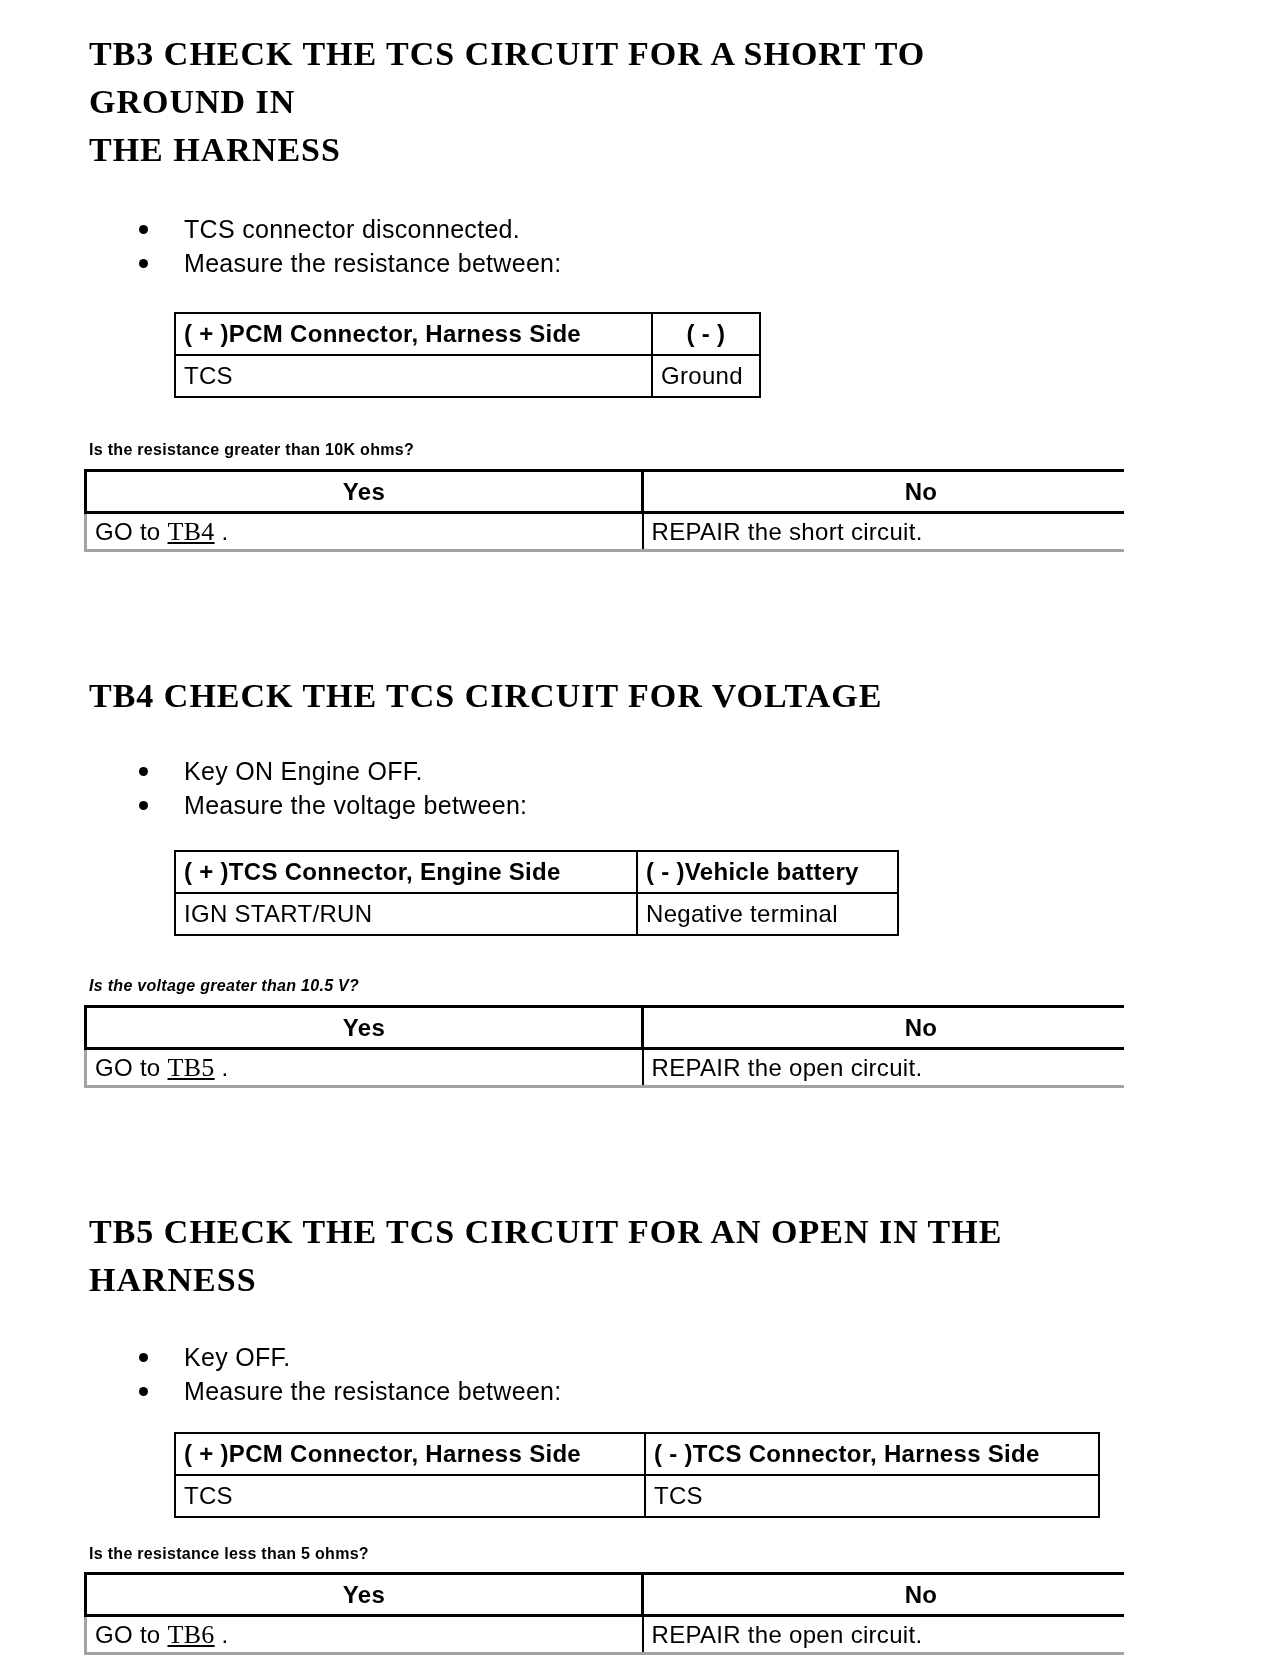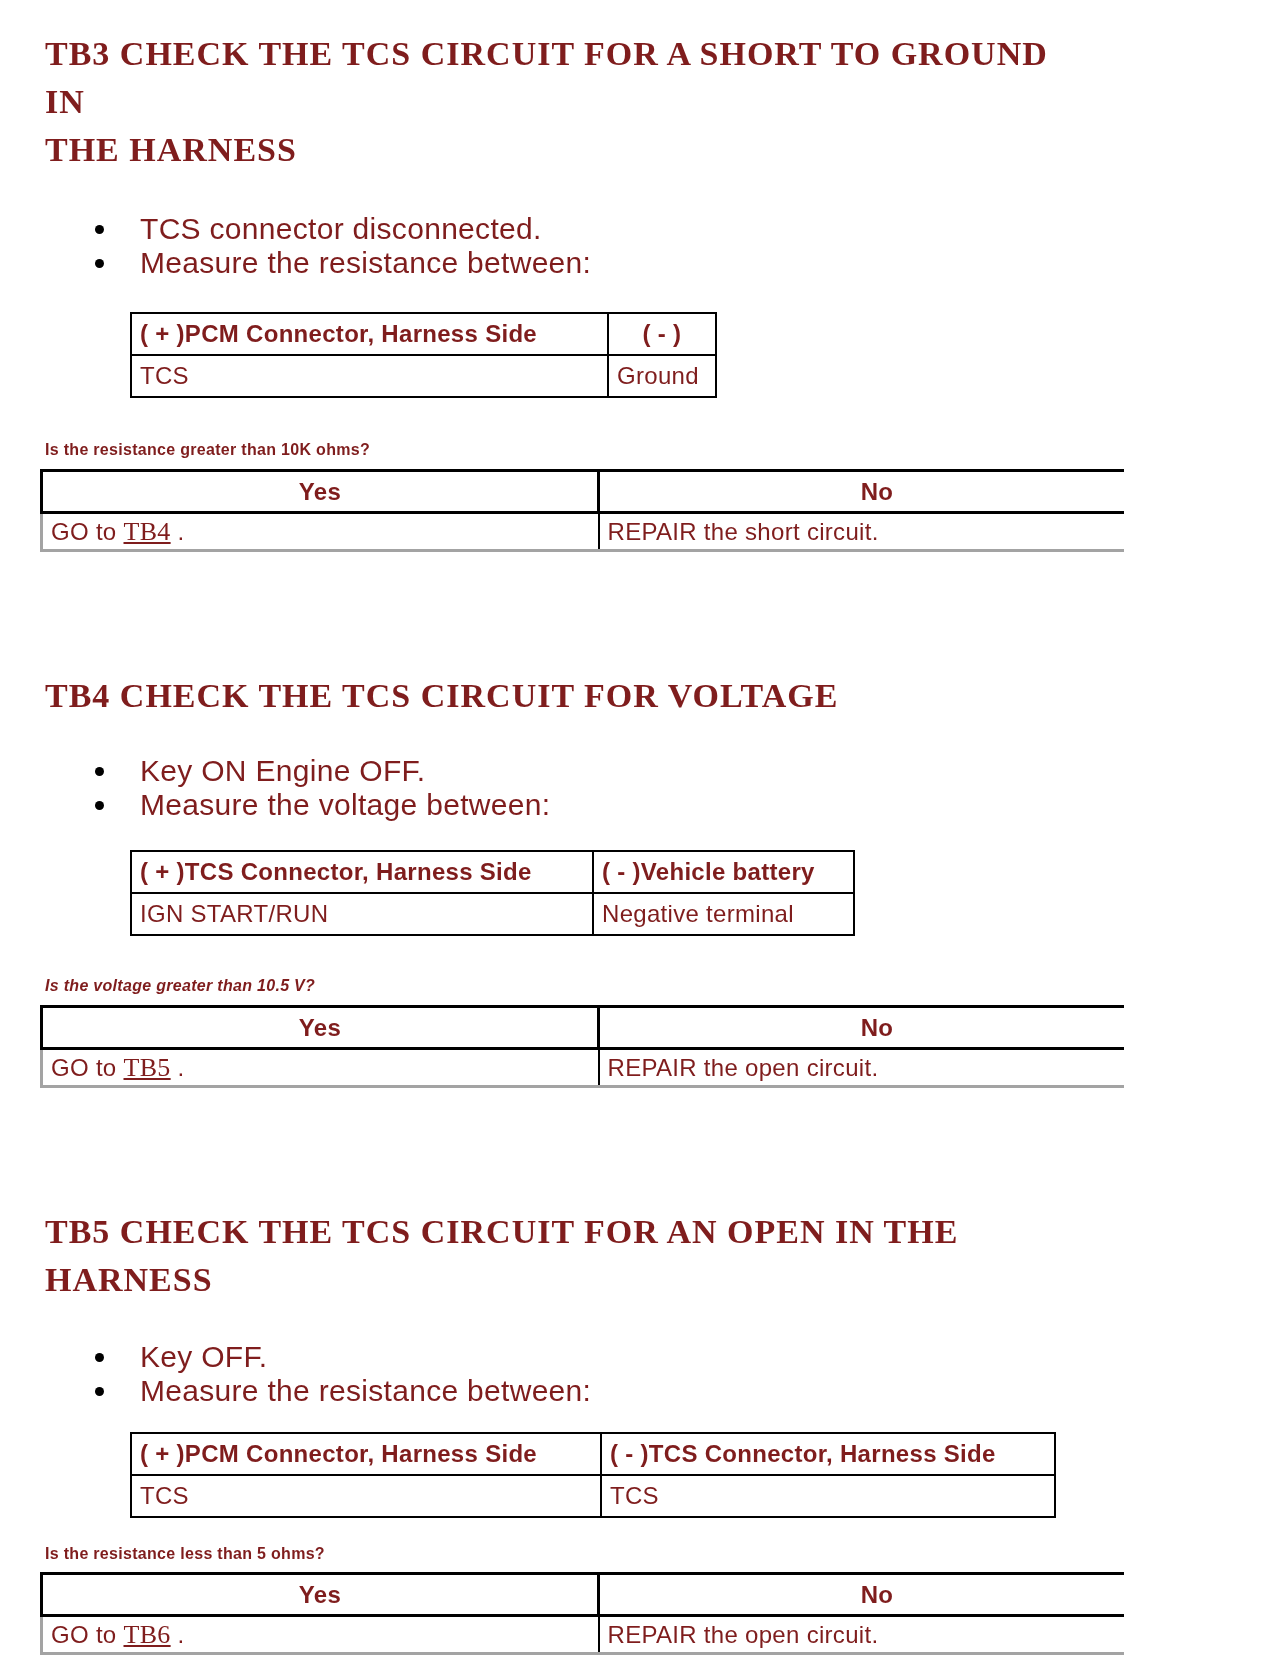--- a/index.html
+++ b/index.html
@@ -2,24 +2,25 @@
 <html><head>
 <meta charset="utf-8">
 <style>
   * { box-sizing: border-box; }
   html, body { margin: 0; padding: 0; background: #ffffff; }
   .page {
     position: relative;
     width: 1124px;
     height: 1678px;
     background: #ffffff;
-    color: #7f1d1d;
+    color: #000000;
     overflow: hidden;
     padding-top: 30px;
     font-family: "Liberation Sans", sans-serif;
+    padding-left: 44px;
   }
   .proc-title {
     margin: 0 40px 0 45px;
     font-family: "Liberation Serif", serif;
     font-weight: bold;
     font-size: 34px;
     line-height: 48px;
     letter-spacing: 1px;
   }
   .tline { display: block; }
@@ -29,21 +30,21 @@
   .bullets {
     list-style: none;
     margin: 38px 0 0 95px;
     padding: 0;
   }
   .sec-tb4 .bullets { margin-top: 34px; }
   .sec-tb5 .bullets { margin-top: 36px; }
   .bullet-item {
     display: flex;
     align-items: center;
-    font-size: 30px;
+    font-size: 25px;
     line-height: 34px;
     letter-spacing: 0.3px;
   }
   .dot {
     width: 9px; height: 9px;
     background: #000;
     border-radius: 50%;
     flex-shrink: 0;
     margin-right: 36px;
   }
@@ -184,21 +185,21 @@
         <span>Measure the voltage between:</span>
       </li>
     </ul>
     <table class="spec spec-tb4">
       <colgroup>
           <col class="c1">
           <col class="c2">
         </colgroup>
       <tbody>
           <tr>
-        <th>( + )TCS Connector, Harness Side</th>
+        <th>( + )TCS Connector, Engine Side</th>
         <th>( - )Vehicle battery</th>
       </tr>
       <tr>
         <td>IGN START/RUN</td>
         <td>Negative terminal</td>
       </tr>
     </tbody>
       </table>
     <div class="question">Is the voltage greater than 10.5 V?</div>
     <table class="yesno">

